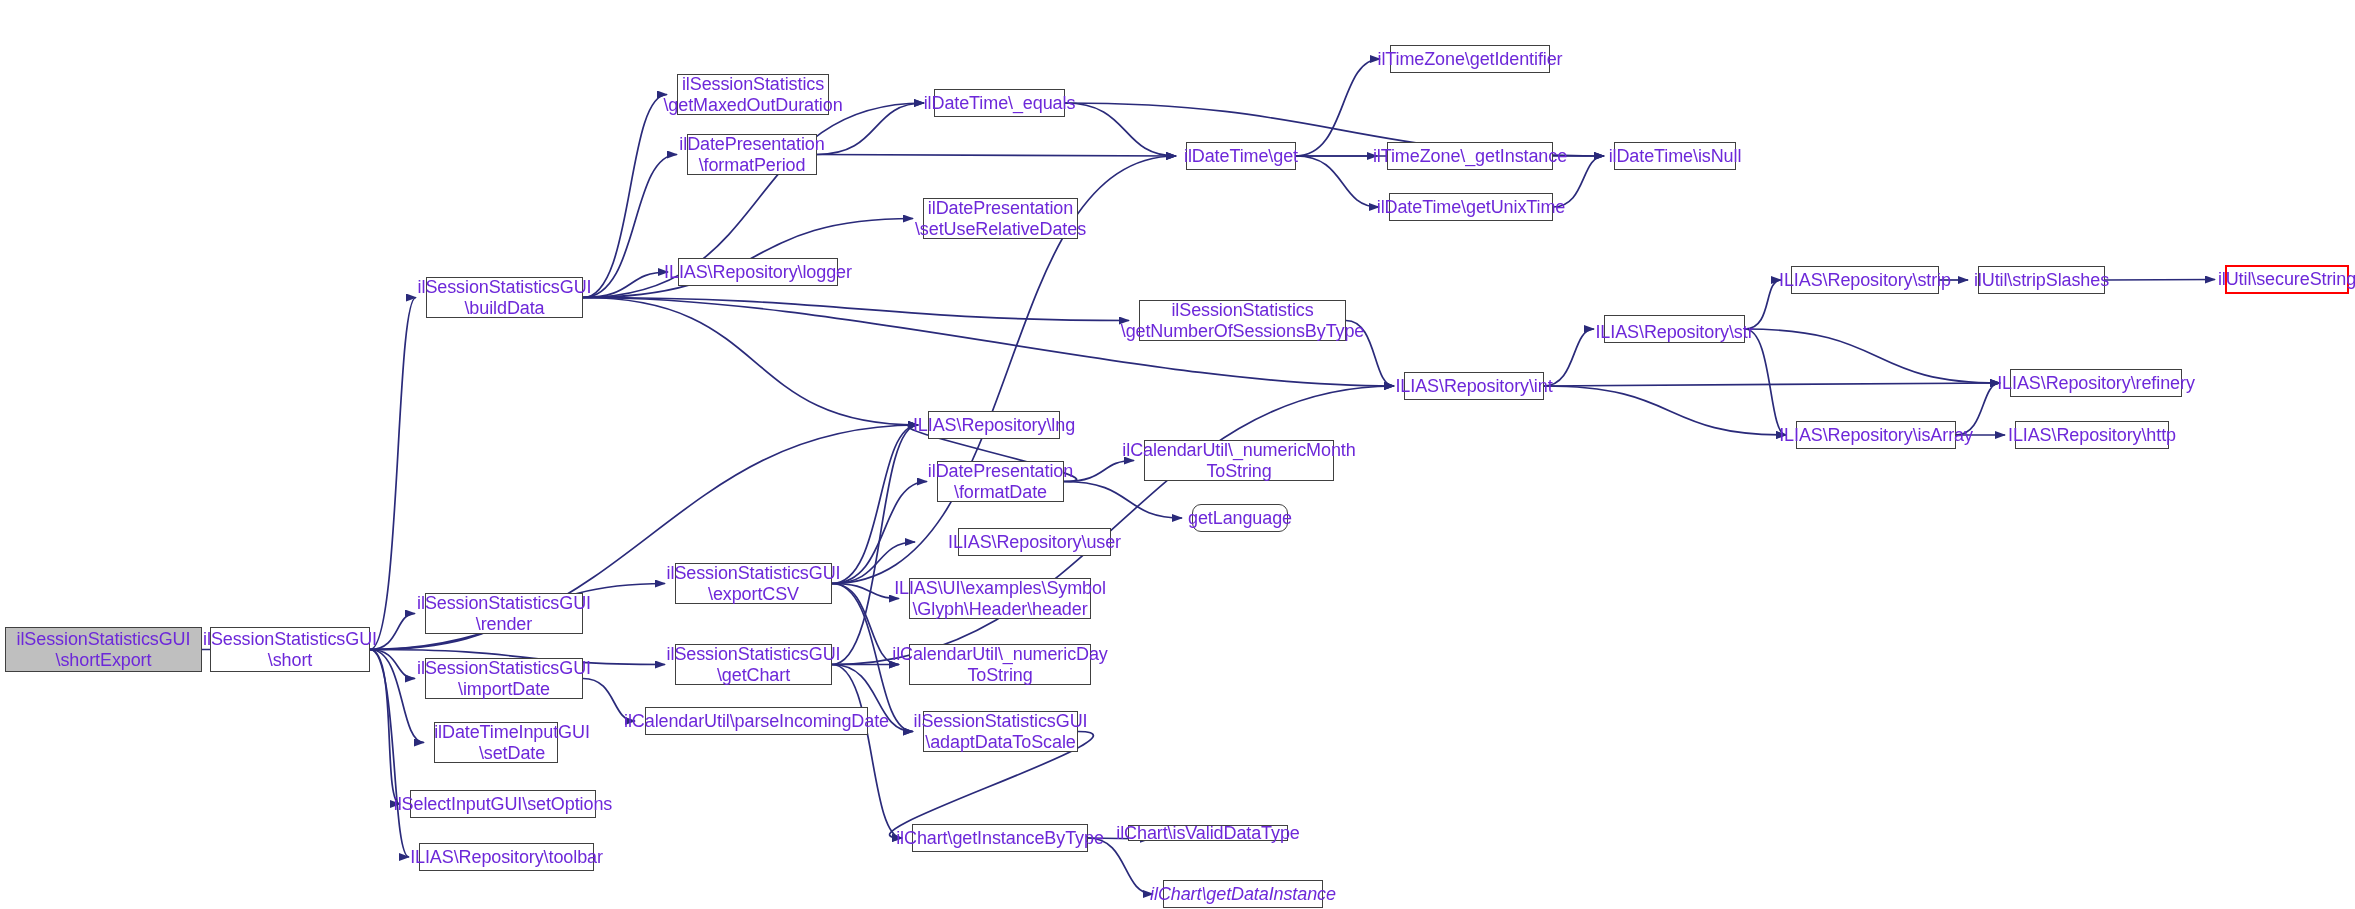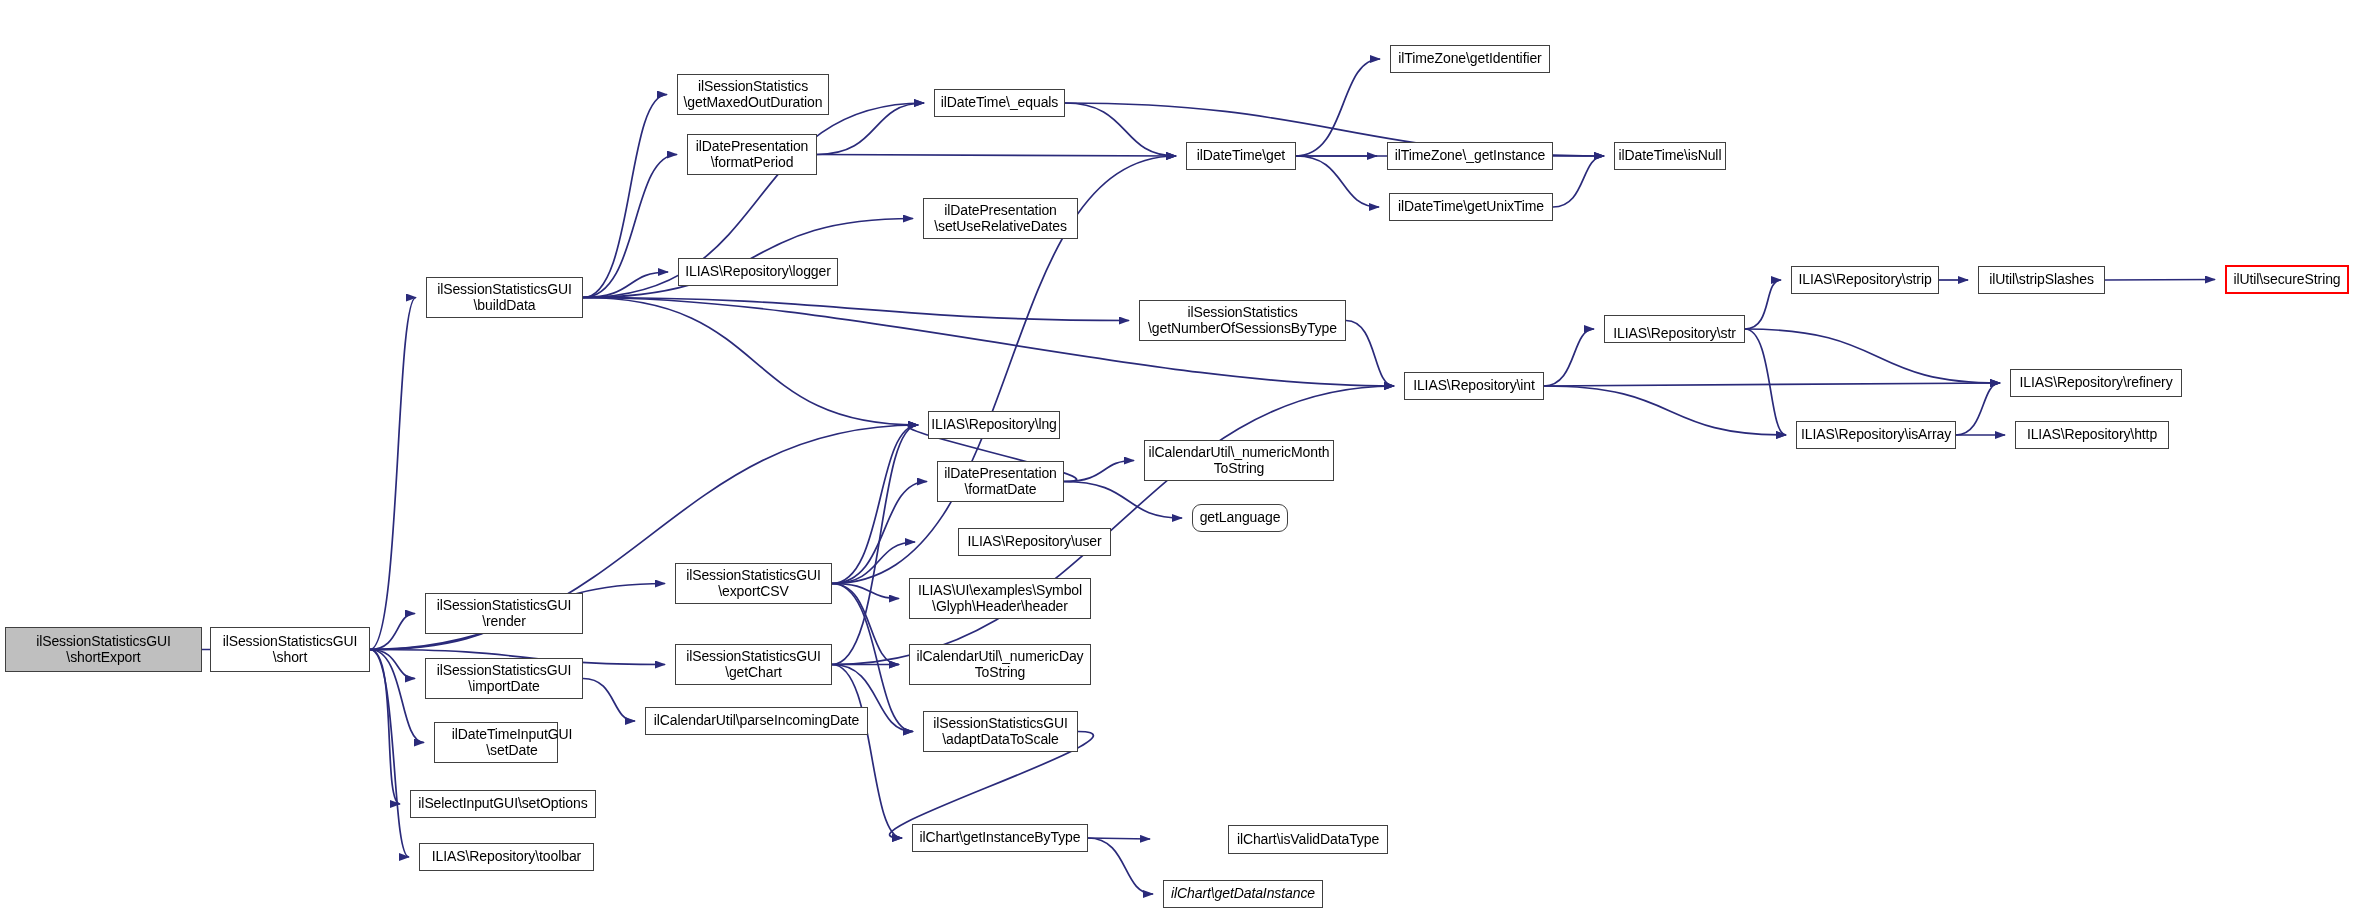--- a/index.html
+++ b/index.html
@@ -11,27 +11,27 @@
     background:#ffffff;
     font-family:"Liberation Sans", sans-serif;
     overflow:hidden;
   }
   #edges{position:absolute;left:0;top:0;width:2355px;height:909px;}
   .node{
     position:absolute;
     box-sizing:border-box;
     border:1.6px solid #404040;
     background:#ffffff;
-    color:#000000;
+    color:#6d28d9;
     display:flex;
     align-items:center;
     justify-content:center;
     text-align:center;
     line-height:1.12;
-    font-size:14px;
+    font-size:18px;
     letter-spacing:-0.1px;
     white-space:pre-line;
     z-index:5;
   }
   .node.root{
     background:#bfbfbf;
     border:1.6px solid #404040;
   }
   .node.highlight{
     border:2px solid #ff0000;
@@ -128,21 +128,21 @@
       <div class="node" style="left: 687px; top: 134px; width: 130px; height: 41px;"><span>ilDatePresentation
 \formatPeriod</span></div>
       <div class="node" style="left: 923px; top: 198px; width: 155px; height: 41px;"><span>ilDatePresentation
 \setUseRelativeDates</span></div>
       <div class="node" style="left: 678px; top: 258px; width: 160px; height: 28px;"><span>ILIAS\Repository\logger</span></div>
       <div class="node" style="left: 934px; top: 89px; width: 131px; height: 28px;"><span>ilDateTime\_equals</span></div>
       <div class="node" style="left: 1186px; top: 142px; width: 110px; height: 28px;"><span>ilDateTime\get</span></div>
       <div class="node" style="left: 1390px; top: 45px; width: 160px; height: 28px;"><span>ilTimeZone\getIdentifier</span></div>
       <div class="node" style="left: 1387px; top: 142px; width: 166px; height: 28px;"><span>ilTimeZone\_getInstance</span></div>
       <div class="node" style="left: 1389px; top: 193px; width: 164px; height: 28px;"><span>ilDateTime\getUnixTime</span></div>
-      <div class="node" style="left: 1614px; top: 142px; width: 112px; height: 28px;"><span>ilDateTime\isNull</span></div>
+      <div class="node" style="left: 1614px; top: 142px; width: 122px; height: 28px;"><span>ilDateTime\isNull</span></div>
       <div class="node" style="left: 1139px; top: 300px; width: 207px; height: 41px;"><span>ilSessionStatistics
 \getNumberOfSessionsByType</span></div>
       <div class="node" style="left: 1404px; top: 372px; width: 140px; height: 28px;"><span>ILIAS\Repository\int</span></div>
       <div class="node" style="left: 1604px; top: 315px; width: 141px; height: 28px; align-items: flex-end;"><span>ILIAS\Repository\str</span></div>
       <div class="node" style="left: 1791px; top: 266px; width: 148px; height: 28px;"><span>ILIAS\Repository\strip</span></div>
       <div class="node" style="left: 1978px; top: 266px; width: 127px; height: 28px;"><span>ilUtil\stripSlashes</span></div>
       <div class="node highlight" style="left: 2225px; top: 265px; width: 124px; height: 29px;"><span>ilUtil\secureString</span></div>
       <div class="node" style="left: 2010px; top: 369px; width: 172px; height: 28px;"><span>ILIAS\Repository\refinery</span></div>
       <div class="node" style="left: 1796px; top: 421px; width: 160px; height: 28px;"><span>ILIAS\Repository\isArray</span></div>
       <div class="node" style="left: 2015px; top: 421px; width: 154px; height: 28px;"><span>ILIAS\Repository\http</span></div>
@@ -158,16 +158,16 @@
       <div class="node" style="left: 909px; top: 644px; width: 182px; height: 41px;"><span>ilCalendarUtil\_numericDay
 ToString</span></div>
       <div class="node" style="left: 675px; top: 563px; width: 157px; height: 41px;"><span>ilSessionStatisticsGUI
 \exportCSV</span></div>
       <div class="node" style="left: 675px; top: 644px; width: 157px; height: 41px;"><span>ilSessionStatisticsGUI
 \getChart</span></div>
       <div class="node" style="left: 645px; top: 707px; width: 223px; height: 28px;"><span>ilCalendarUtil\parseIncomingDate</span></div>
       <div class="node" style="left: 923px; top: 711px; width: 155px; height: 41px;"><span>ilSessionStatisticsGUI
 \adaptDataToScale</span></div>
       <div class="node" style="left: 912px; top: 824px; width: 176px; height: 28px;"><span>ilChart\getInstanceByType</span></div>
-      <div class="node" style="left: 1228px; top: 825px; width: 160px; height: 29px;"><span>ilChart\isValidDataType</span></div>
+      <div class="node" style="left: 1128px; top: 825px; width: 160px; height: 16px;"><span>ilChart\isValidDataType</span></div>
       <div class="node" style="left: 1163px; top: 880px; width: 160px; height: 28px; font-style: italic;"><span>ilChart\getDataInstance</span></div>
     </div>
 </div>
 
 </body></html>

